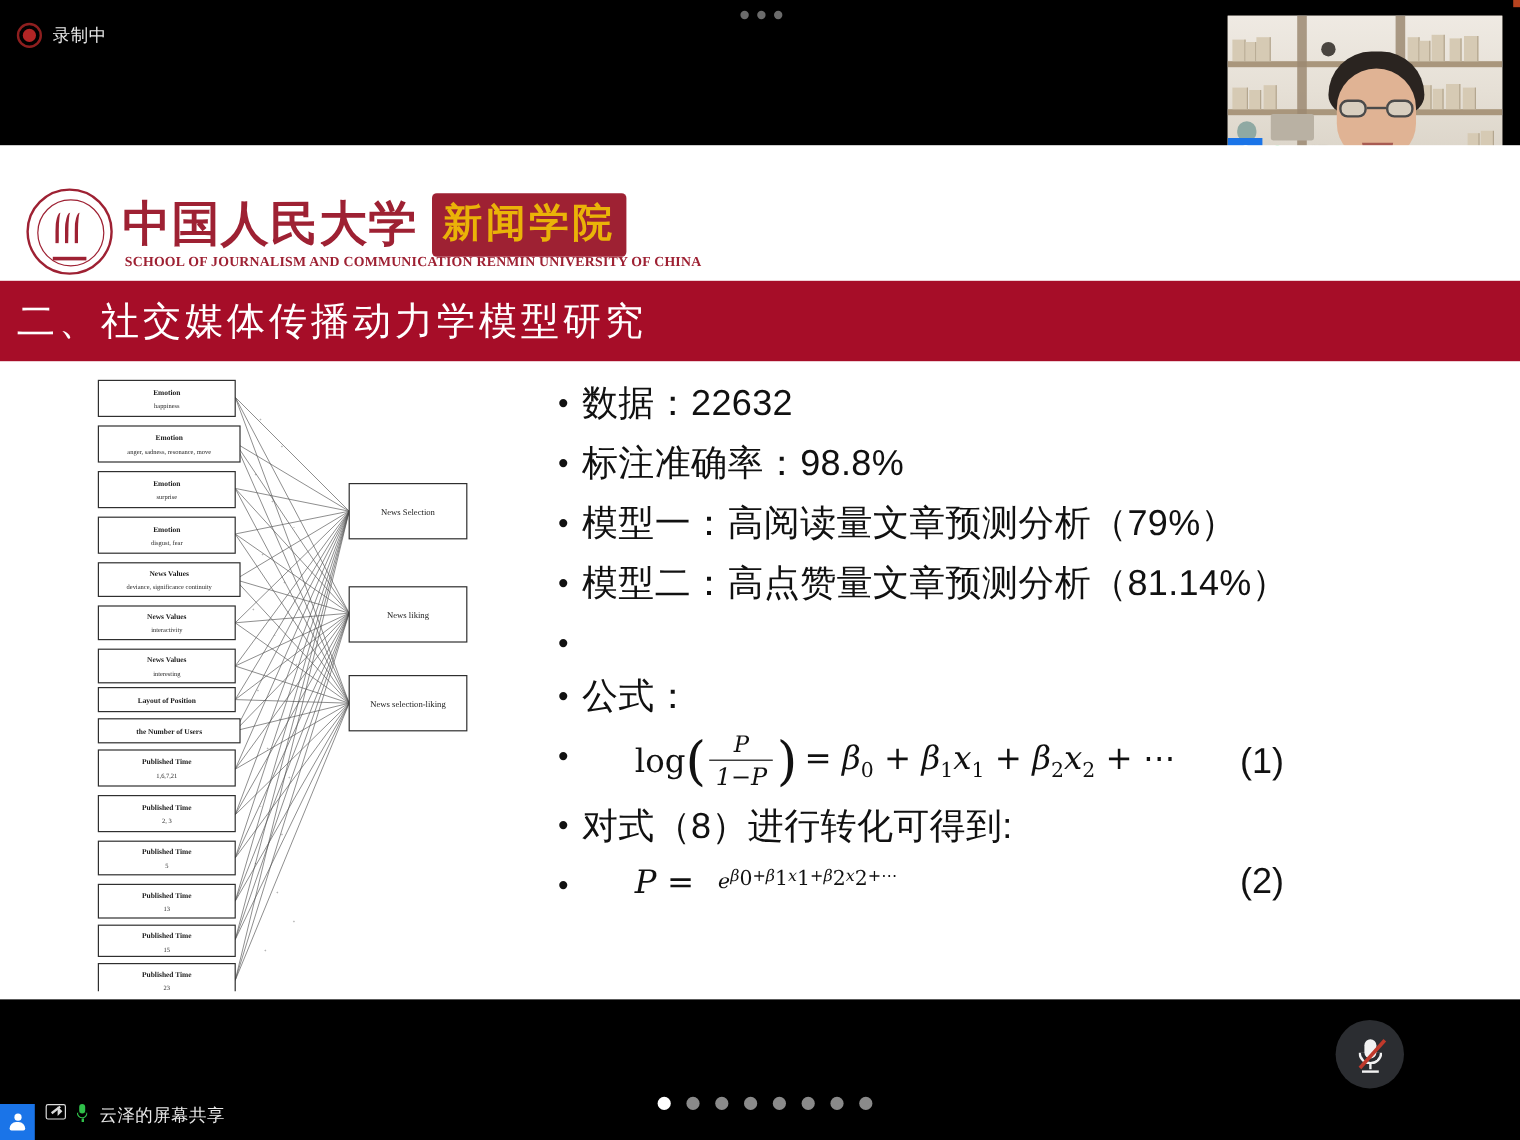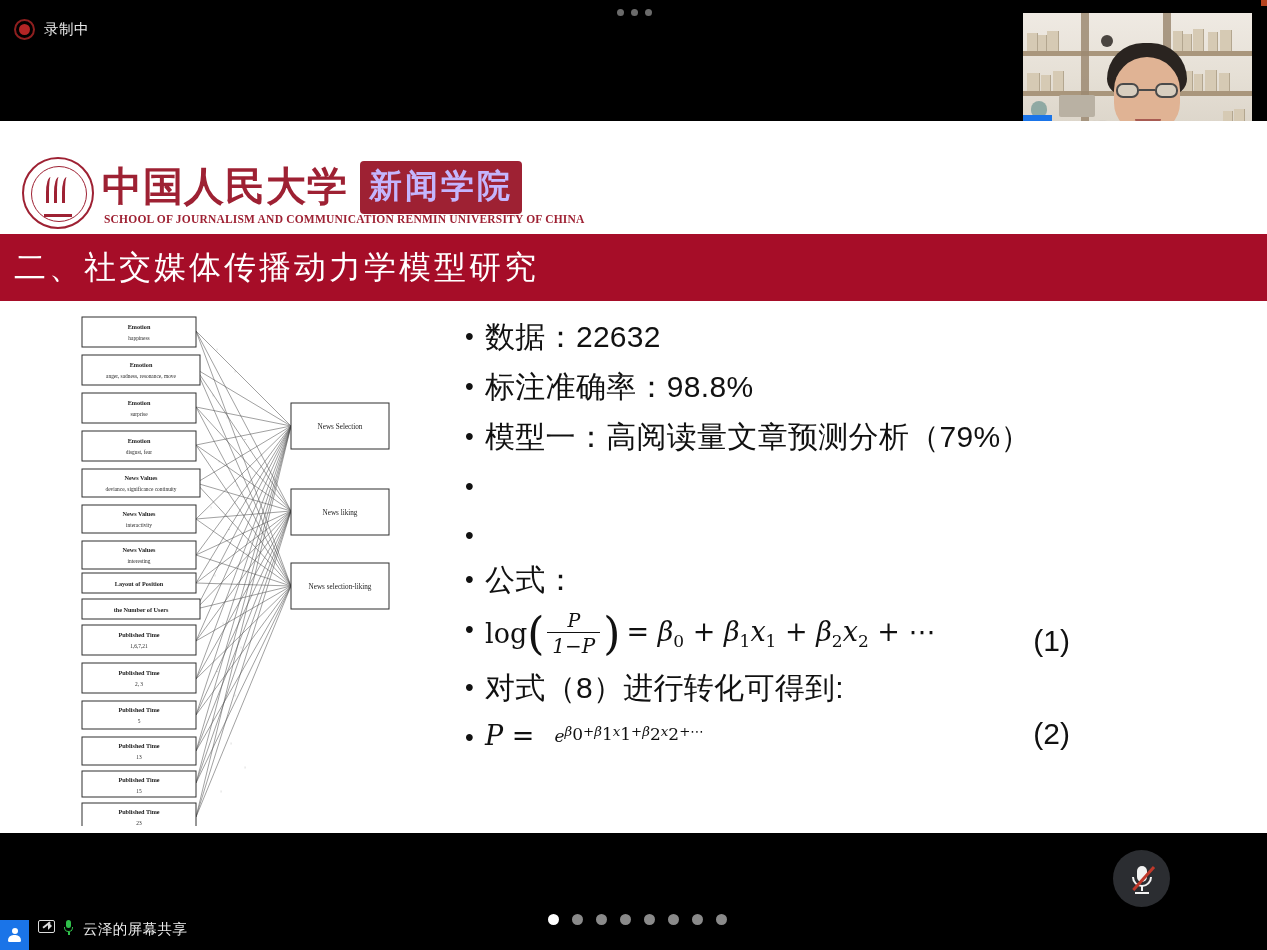--- a/index.html
+++ b/index.html
@@ -266,21 +266,21 @@
     font-weight: bold;
     color: #9e2133;
     letter-spacing: 1px;
     font-family: "DejaVu Serif", "Liberation Serif", serif;
     white-space: nowrap;
   }
   #logo-box {
     position: absolute;
     left: 338px; top: 4px;
     background: #9e2133;
-    color: #c4b5fd;
+    color: #eab308;
     font-size: 33px;
     font-weight: bold;
     padding: 3px 9px 5px;
     border-radius: 4px;
     letter-spacing: 3px;
     font-family: "DejaVu Serif", "Liberation Serif", serif;
     white-space: nowrap;
   }
   #logo-en {
     position: absolute;
@@ -363,22 +363,23 @@
     font-size: 30px;
     color: #111;
     line-height: 41px;
     letter-spacing: .3px;
   }
   .bullet.tight { margin-bottom: 4px; }
 
   
   .frow {
     display: flex;
-    align-items: flex-end;
+    align-items: center;
     width: 790px;
+    margin-left: 44px;
   }
   .fmath {
     font-family: "DejaVu Serif", "Liberation Serif", serif;
     font-size: 27px;
     color: #111;
     display: flex;
     align-items: center;
   }
   .italic { font-style: italic; }
   .frac {
@@ -818,20 +819,21 @@
       <span class="btext">标注准确率：98.8%</span>
     </div>
 
     <div class="bullet">
       <span class="dot">•</span>
       <span class="btext">模型一：高阅读量文章预测分析（79%）</span>
     </div>
 
     <div class="bullet">
       <span class="dot">•</span>
+      <span class="btext">模型二：高点赞量文章预测分析（81.14%）</span>
     </div>
 
     <div class="bullet tight">
       <span class="dot">•</span>
     </div>
 
 
     <div class="bullet">
       <span class="dot">•</span>
       <span class="btext">公式：</span>

